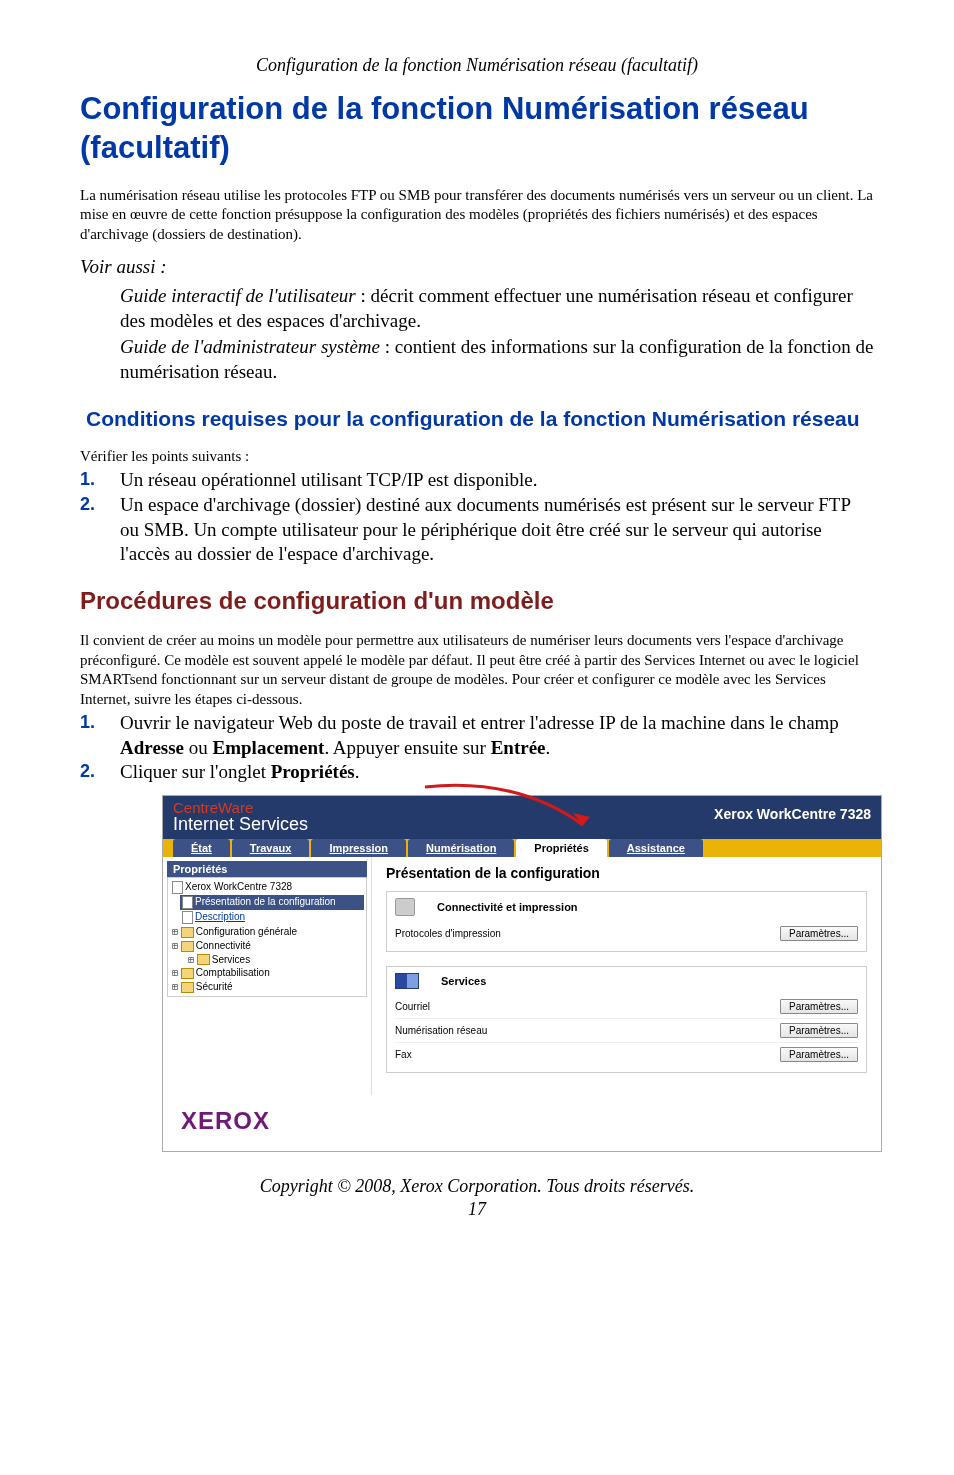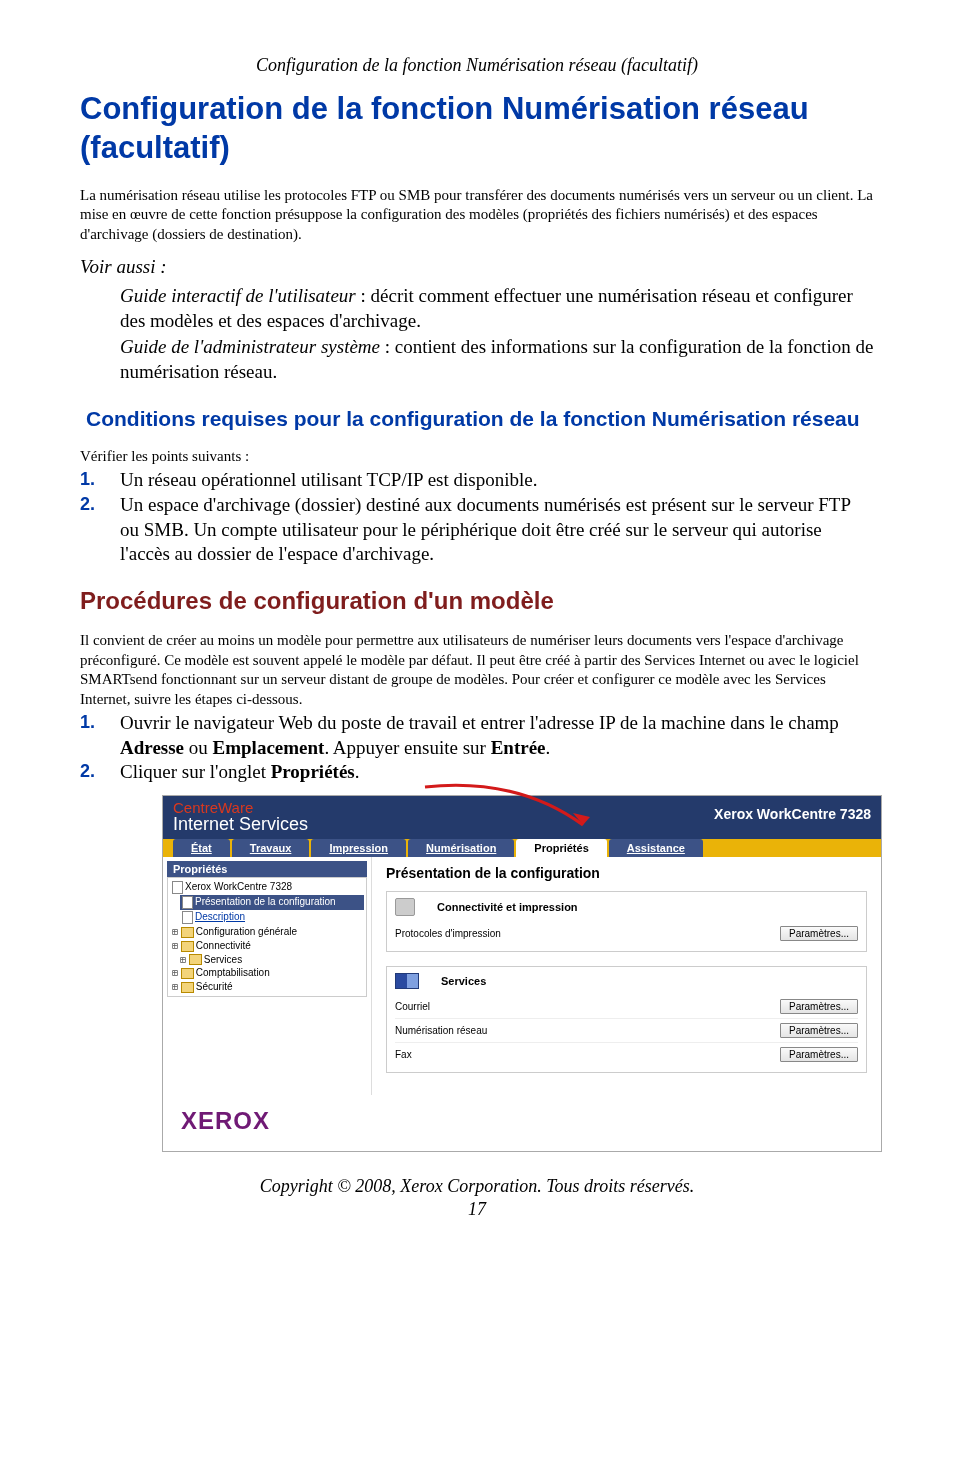--- a/index.html
+++ b/index.html
@@ -334,21 +334,21 @@
             </div>
             <div class="tree-row" style="margin-left:10px">
               <span class="page-icon"></span><a>Description</a>
             </div>
             <div class="tree-row" style="margin-left:0">
               <span class="exp">⊞</span> <span class="folder-icon"></span><span>Configuration générale</span>
             </div>
             <div class="tree-row" style="margin-left:0">
               <span class="exp">⊞</span> <span class="folder-icon"></span><span>Connectivité</span>
             </div>
-            <div class="tree-row" style="margin-left:8px">
+            <div class="tree-row" style="margin-left:16px">
               <span class="exp">⊞</span> <span class="folder-icon"></span><span>Services</span>
             </div>
             <div class="tree-row" style="margin-left:0">
               <span class="exp">⊞</span> <span class="folder-icon"></span><span>Comptabilisation</span>
             </div>
             <div class="tree-row" style="margin-left:0">
               <span class="exp">⊞</span> <span class="folder-icon"></span><span>Sécurité</span>
             </div>
           </div>
         </div>

